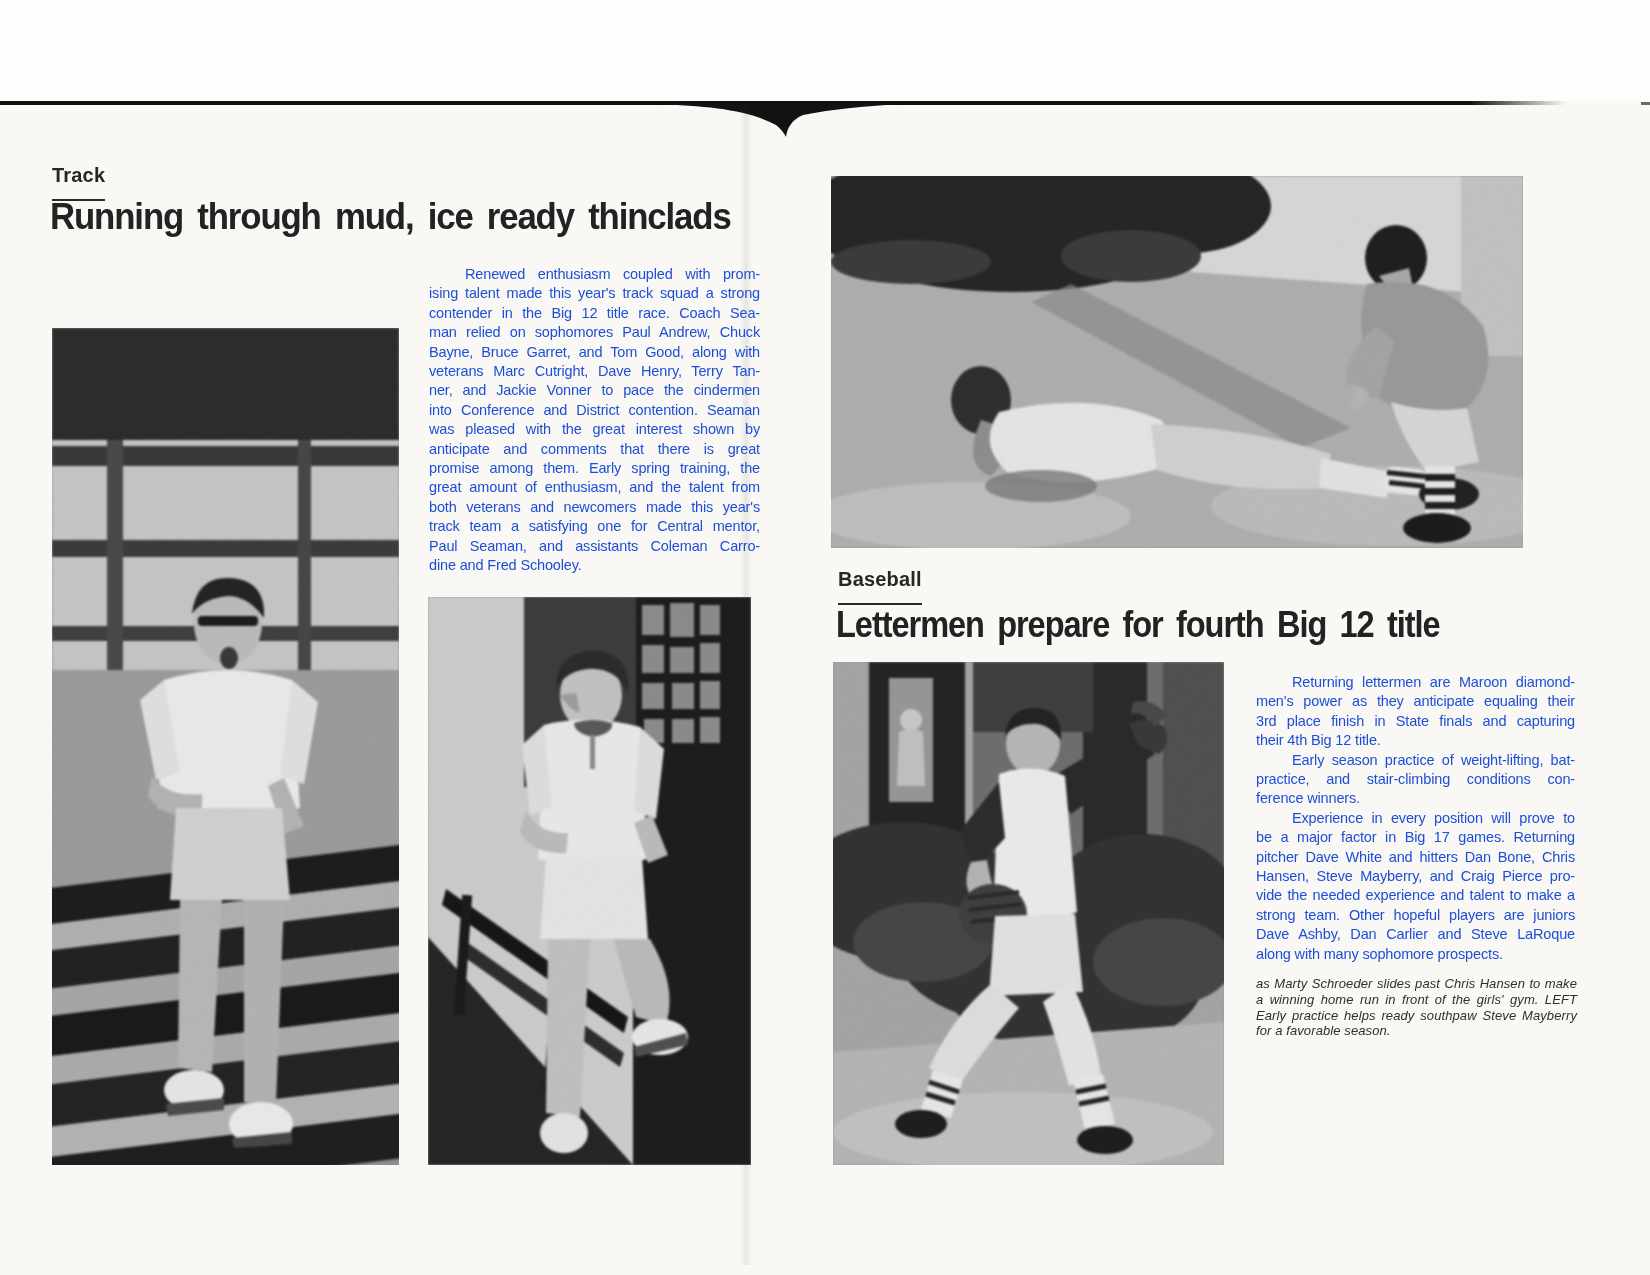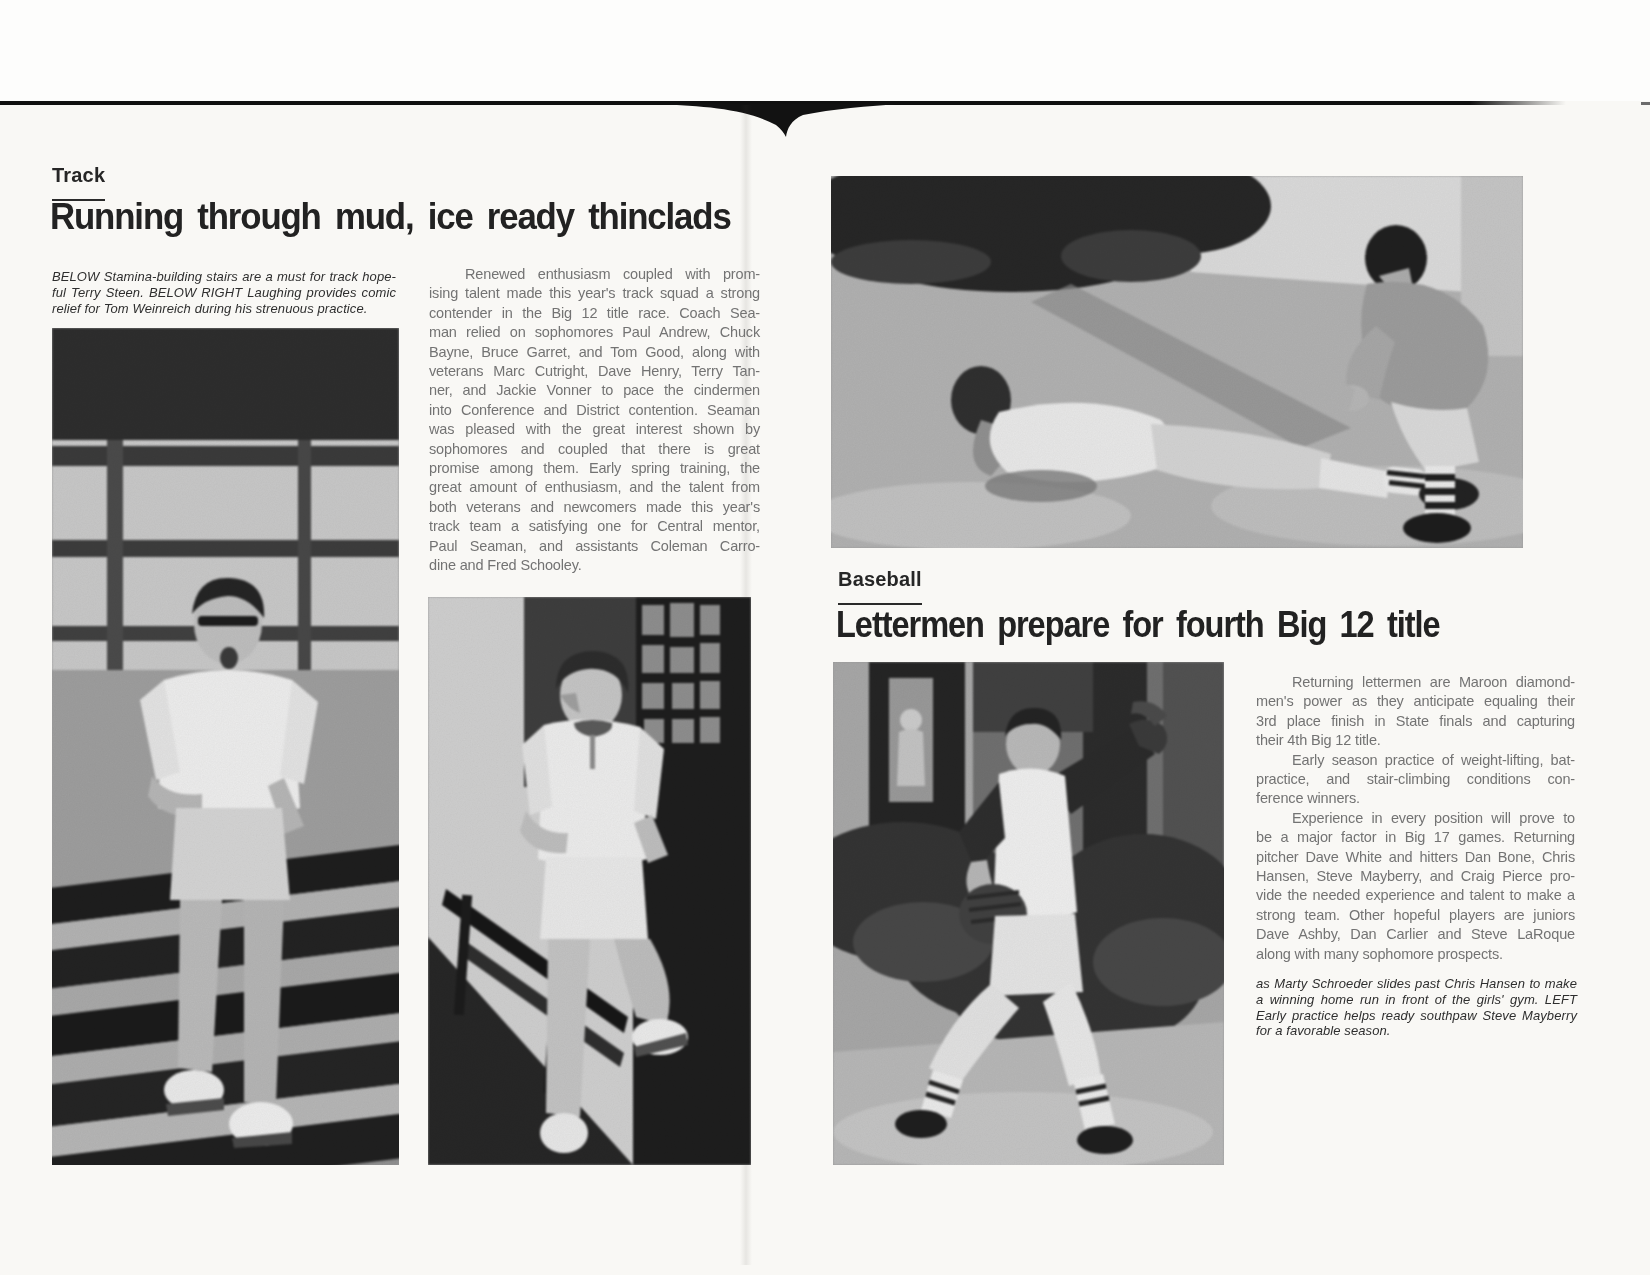--- a/index.html
+++ b/index.html
@@ -26,21 +26,21 @@
     font-size:20px; font-weight:700; color:#262626;
     letter-spacing:0.2px; border-bottom:2px solid #2a2a2a; padding-bottom:12px;
   }
   .headline {
     position:absolute; white-space:nowrap;
     font-size:37px; font-weight:700; color:#222222;
     letter-spacing:-1.2px; word-spacing:6px;
     transform:scaleX(0.94); transform-origin:left top;
   }
   .caption { position:absolute; font-style:italic; font-size:13px; line-height:15.8px; color:#2e2e2e; letter-spacing:0.1px; }
-  .bodycol { position:absolute; font-size:14.5px; line-height:19.4px; color:#737373; letter-spacing:-0.15px; }
+  .bodycol { position:absolute; font-size:14.5px; line-height:19.4px; color:#1d4ed8; letter-spacing:-0.15px; }
   .cline { text-align:justify; text-align-last:justify; }
   .cline.last { text-align-last:left; }
   .bline { text-align:justify; text-align-last:justify; }
   .bline.last { text-align-last:left; }
   .bline.first { text-indent:36px; }
   .para { margin:0; }
 
   .photo { position:absolute; overflow:hidden; background:#9a9a9a; }
   .photo svg { display:block; }
   .soft { filter:blur(1.1px); }
@@ -66,38 +66,33 @@
     <svg width="260" height="42" viewBox="0 0 260 42">
       <path d="M 6 1 C 60 3, 98 7, 126 22 C 131 26, 134 30, 136 34 C 137 26, 141 17, 153 12 C 182 6, 218 3, 252 1 Z" fill="#121212"></path>
     </svg>
   </div>
   <div id="gutter-shadow"></div>
 
   <div class="section-label" style="left:52px; top:164px;">Track</div>
 
   <div class="headline" style="left:50px; top:196px;">Running through mud, ice ready thinclads</div>
 
-  <div class="caption" style="left:52px; top:269px; width:344px;">
-      <div class="cline">BELOW Stamina-building stairs are a must for track hope-</div>
-      <div class="cline">ful Terry Steen. BELOW RIGHT Laughing provides comic</div>
-      <div class="cline last">relief for Tom Weinreich during his strenuous practice.</div>
-    </div>
 
   <div class="bodycol" style="left:429px; top:265px; width:331px;">
       <div class="para">
         <div class="bline first">Renewed enthusiasm coupled with prom-</div>
         <div class="bline">ising talent made this year's track squad a strong</div>
         <div class="bline">contender in the Big 12 title race. Coach Sea-</div>
         <div class="bline">man relied on sophomores Paul Andrew, Chuck</div>
         <div class="bline">Bayne, Bruce Garret, and Tom Good, along with</div>
         <div class="bline">veterans Marc Cutright, Dave Henry, Terry Tan-</div>
         <div class="bline">ner, and Jackie Vonner to pace the cindermen</div>
         <div class="bline">into Conference and District contention. Seaman</div>
         <div class="bline">was pleased with the great interest shown by</div>
-        <div class="bline">sophomores and coupled that there is great</div>
+        <div class="bline">anticipate and comments that there is great</div>
         <div class="bline">promise among them. Early spring training, the</div>
         <div class="bline">great amount of enthusiasm, and the talent from</div>
         <div class="bline">both veterans and newcomers made this year's</div>
         <div class="bline">track team a satisfying one for Central mentor,</div>
         <div class="bline">Paul Seaman, and assistants Coleman Carro-</div>
         <div class="bline last">dine and Fred Schooley.</div>
       </div>
     </div>
 
   <div class="photo" style="left:52px; top:328px; width:347px; height:837px;">

